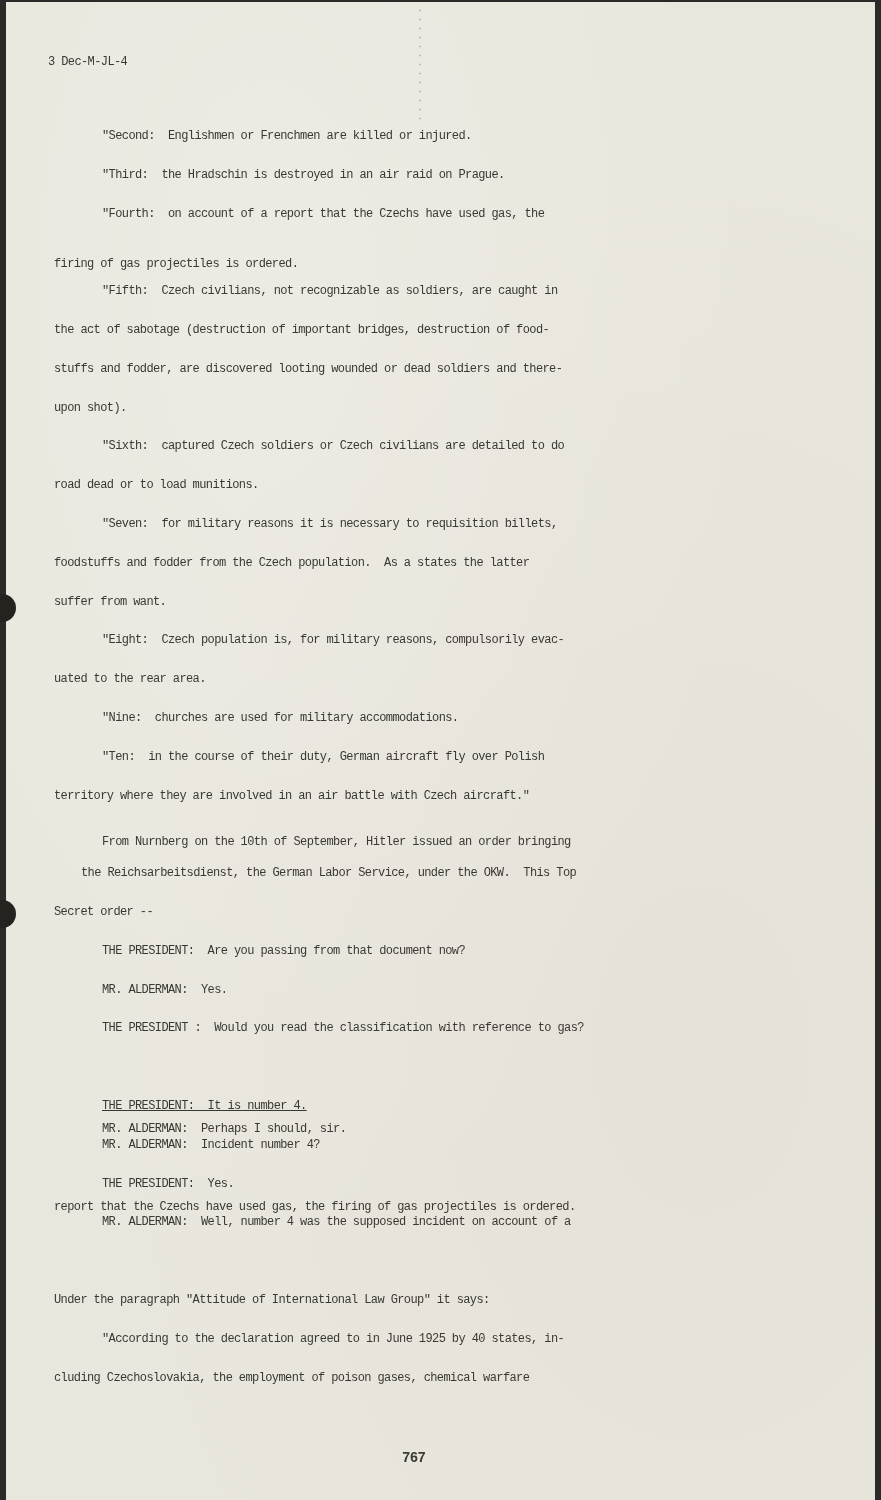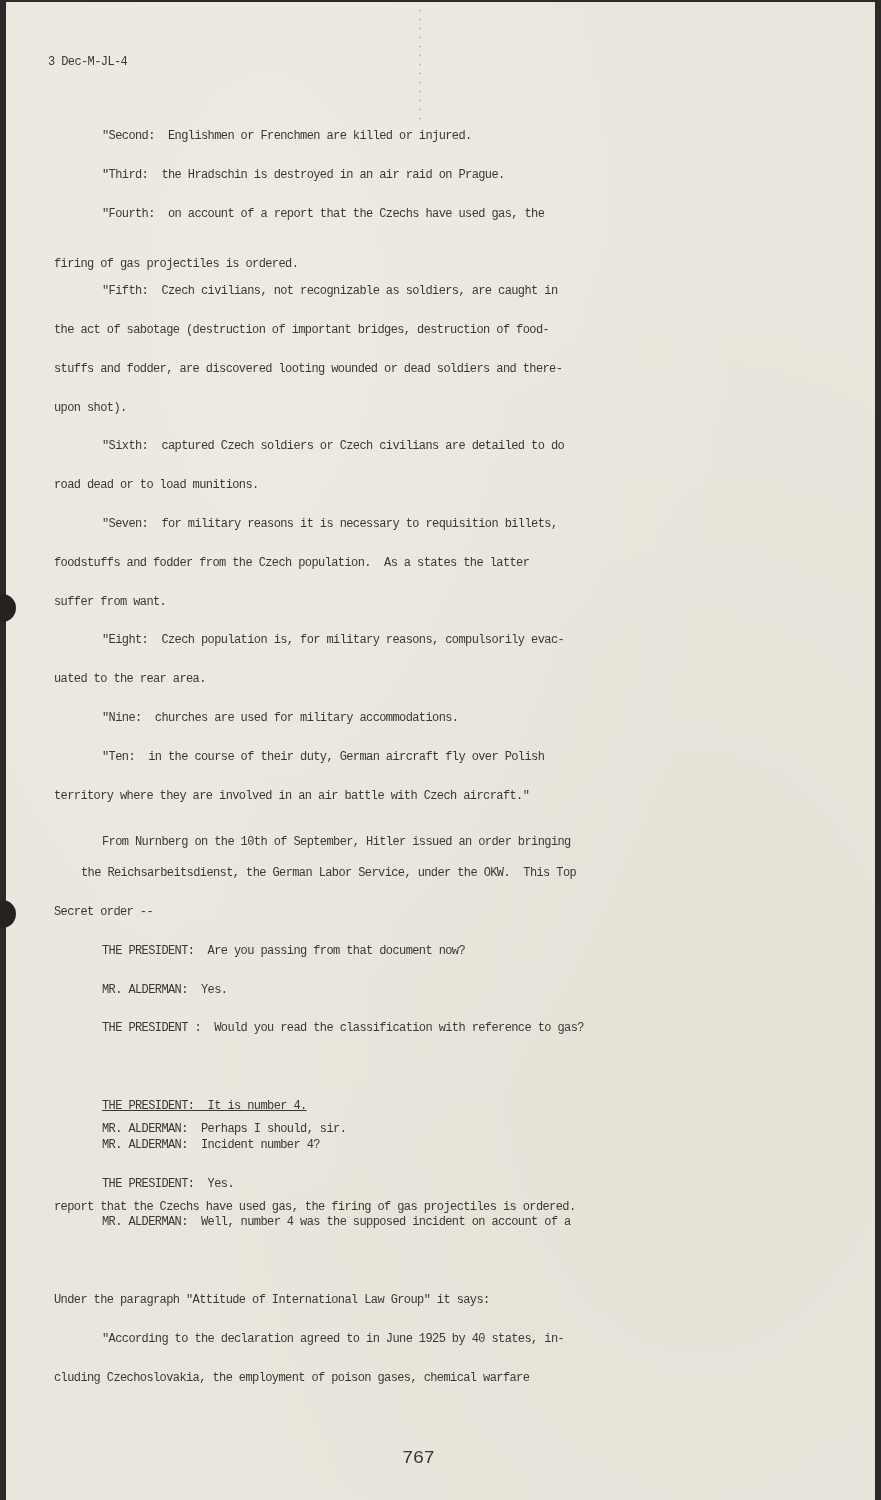--- a/index.html
+++ b/index.html
@@ -59,21 +59,22 @@
     }
     .line {
       left: 48px;
     }
     .line.indent {
       left: 96px;
     }
     .page-number {
       left: 396px;
       top: 1446px;
-      font-size: 19px;
+      font-size: 14px;
+      font-weight: bold;
     }
   </style>
 </head>
 <body>
 
 <div class="page">
   <div class="punch-hole top"></div>
   <div class="punch-hole bottom"></div>
   <div class="fold-dots"></div>
 

